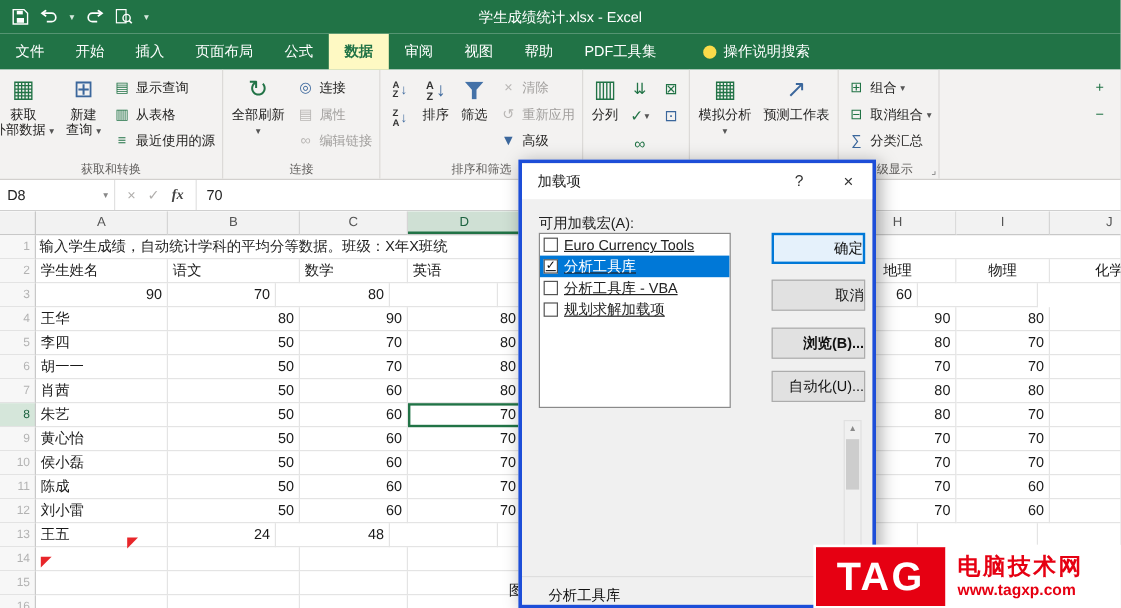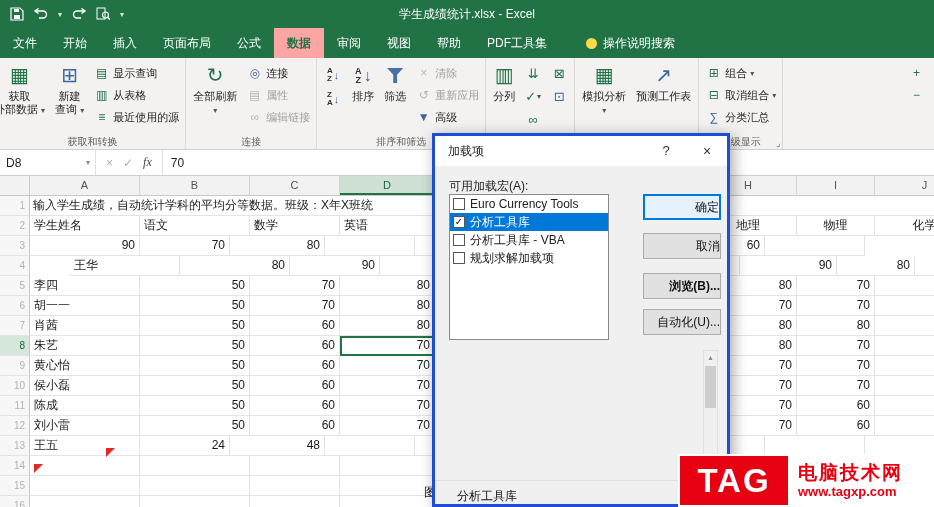--- a/index.html
+++ b/index.html
@@ -10,21 +10,21 @@
   .titlebar { height: 28px; background: #217346; display: flex; align-items: center; color: #fff; position: relative; }
   .qat { display: flex; align-items: center; gap: 9px; padding-left: 10px; }
   .qat svg { display: block; }
   .qcaret { font-size: 8px; color: #d5e8dd; }
   .win-title { position: absolute; left: 50%; transform: translateX(-50%); line-height: 28px; font-size: 12px; white-space: nowrap; }
 
   
   .tabbar { height: 30px; background: #217346; display: flex; align-items: stretch; color: #fff; }
   #tabs { display: flex; }
   .tab { padding: 0 13px; line-height: 30px; font-size: 12px; white-space: nowrap; }
-  .tab.active { background: #fca5a5; color: #217346; font-weight: bold; }
+  .tab.active { background: #fef9c3; color: #217346; font-weight: bold; }
   .tellme { display: flex; align-items: center; gap: 6px; margin-left: 26px; font-size: 12px; }
   .bulb { width: 11px; height: 11px; border-radius: 50%; background: #fbdb4a; flex: 0 0 auto; }
 
   
   .ribbon { height: 92px; background: #f3f2f1; border-bottom: 1px solid #d2d0ce; display: flex; overflow: hidden; }
   .rgroup { display: flex; flex-direction: column; border-right: 1px solid #dcdad8; padding: 1px 2px 0; position: relative; flex: 0 0 auto; }
   .rbody { flex: 1; display: flex; align-items: stretch; }
   .rlabel { height: 15px; line-height: 15px; font-size: 10px; color: #605e5c; text-align: center; white-space: nowrap; padding: 0 8px; }
   .launcher { position: absolute; right: 2px; bottom: 1px; font-size: 9px; color: #777; }
   .bigbtn { display: flex; flex-direction: column; align-items: center; padding: 4px 5px 0; font-size: 11px; line-height: 13px; color: #252423; text-align: center; white-space: nowrap; }
@@ -45,21 +45,21 @@
   .funnel { width: 16px; height: 15px; background: #4472a8; clip-path: polygon(0 0,100% 0,62% 45%,62% 100%,38% 100%,38% 45%); }
   .igrid { display: grid; grid-template-columns: 26px 26px; grid-auto-rows: 23px; padding-top: 3px; }
   .iconbtn { display: flex; align-items: center; justify-content: center; font-size: 13px; color: #217346; gap: 1px; }
   .iconbtn.blue { color: #3b679c; }
 
   
   .fbar { height: 26px; background: #fff; border-bottom: 1px solid #cfcfcf; display: flex; align-items: stretch; }
   .namebox { width: 96px; display: flex; align-items: center; padding-left: 6px; border-right: 1px solid #e1e1e1; }
   .namebox .caret { margin-left: auto; margin-right: 5px; color: #888; }
   .fxbtns { display: flex; align-items: center; gap: 10px; padding: 0 10px; border-right: 1px solid #e1e1e1; color: #b0aeac; font-size: 12px; }
-  .fxbtns .fx { color: #444; font-style: italic; font-family: "Liberation Serif", serif; font-weight: normal; }
+  .fxbtns .fx { color: #444; font-style: italic; font-family: "Liberation Serif", serif; font-weight: bold; }
   .fvalue { display: flex; align-items: center; padding-left: 8px; }
 
   
   .sheet { position: absolute; left: 0; top: 176px; width: 934px; height: 331px; background: #fff; overflow: hidden; }
   .shead { display: flex; height: 20px; }
   .corner { width: 30px; flex: 0 0 auto; background: #f2f2f2; border-right: 1px solid #c8c8c8; border-bottom: 1px solid #c8c8c8; }
   .colhdr { flex: 0 0 auto; background: #f2f2f2; border-right: 1px solid #d5d5d5; border-bottom: 1px solid #c8c8c8; text-align: center; line-height: 19px; font-size: 11px; color: #555; }
   .colhdr.sel { background: #cfe0d4; color: #1d6340; box-shadow: inset 0 -2px 0 #217346; }
   .srow { display: flex; height: 20px; }
   .rowhdr { width: 30px; flex: 0 0 auto; background: #f7f7f7; border-right: 1px solid #c8c8c8; border-bottom: 1px solid #e3e3e3; font-size: 10px; color: #b3b3b3; text-align: right; padding-right: 4px; line-height: 20px; }
@@ -72,21 +72,21 @@
   .selbox .handle { position: absolute; right: -4px; bottom: -4px; width: 5px; height: 5px; background: #217346; border: 1px solid #fff; }
   .redmark { position: absolute; width: 0; height: 0; }
   .floatxt { position: absolute; font-size: 12px; color: #222; }
 
   
   .dlg { position: absolute; left: 432px; top: 133px; width: 298px; height: 374px; background: #f0f0f0; border: 3px solid #1d4ed8; box-shadow: 3px 3px 14px rgba(0,0,0,.35); overflow: hidden; }
   .dtitle { height: 30px; background: #fff; display: flex; align-items: center; padding-left: 13px; }
   .dhelp { position: absolute; top: 0; right: 44px; width: 34px; height: 30px; text-align: center; line-height: 30px; color: #333; font-size: 13px; }
   .dclose { position: absolute; top: 0; right: 0; width: 40px; height: 30px; text-align: center; line-height: 30px; color: #333; font-size: 14px; }
   .dlabel { position: absolute; left: 14px; top: 42px; }
-  .dlist { position: absolute; left: 14px; top: 58px; width: 160px; height: 146px; background: #fff; border: 1px solid #8a8a8a; overflow: hidden; }
+  .dlist { position: absolute; left: 14px; top: 58px; width: 160px; height: 146px; background: #fff; border: 1px solid #8a8a8a; overflow: hidden; text-decoration: underline; }
   .ditem { display: flex; align-items: center; height: 18px; padding-left: 3px; }
   .ditem.sel { background: #0078d7; color: #fff; }
   .cb { width: 12px; height: 12px; background: #fff; border: 1px solid #555; margin-right: 5px; font-size: 10px; line-height: 10px; text-align: center; color: #111; flex: 0 0 auto; }
   .dbtn { position: absolute; left: 208px; width: 78px; height: 26px; background: #e1e1e1; border: 1px solid #acacac; text-align: right; line-height: 24px; color: #111; }
   .dbtn.def { background: #e5f1fb; border: 2px solid #0078d7; line-height: 22px; }
   .dscroll { position: absolute; left: 268px; top: 214px; width: 15px; height: 130px; background: #f0f0f0; border: 1px solid #e0e0e0; }
   .sarr { height: 14px; text-align: center; font-size: 7px; color: #8a8a8a; line-height: 14px; }
   .sarr.bot { position: absolute; bottom: 0; left: 0; right: 0; }
   .sthumb { position: absolute; left: 1px; top: 15px; width: 11px; height: 42px; background: #cdcdcd; }
   .dsep { position: absolute; left: 0; right: 0; top: 344px; border-top: 1px solid #dedede; }
@@ -387,21 +387,21 @@
         <div class="cell num" style="width: 95px;">80</div>
         <div class="cell num" style="width: 90px;"></div>
         <div class="cell num" style="width: 90px;"></div>
         <div class="cell num" style="width: 85px;"></div>
         <div class="cell num" style="width: 97px;">80</div>
         <div class="cell num" style="width: 78px;">60</div>
         <div class="cell num" style="width: 100px;"></div>
       </div>
       <div class="srow">
         <div class="rowhdr">4</div>
-        <div class="cell" style="width: 110px; margin-left: 40px;">王华</div>
+        <div class="cell" style="width: 110px;">王华</div>
         <div class="cell num" style="width: 110px;">80</div>
         <div class="cell num" style="width: 90px;">90</div>
         <div class="cell num" style="width: 95px;">80</div>
         <div class="cell num" style="width: 90px;"></div>
         <div class="cell num" style="width: 90px;"></div>
         <div class="cell num" style="width: 85px;"></div>
         <div class="cell num" style="width: 97px;">90</div>
         <div class="cell num" style="width: 78px;">80</div>
         <div class="cell num" style="width: 100px;"></div>
       </div>

